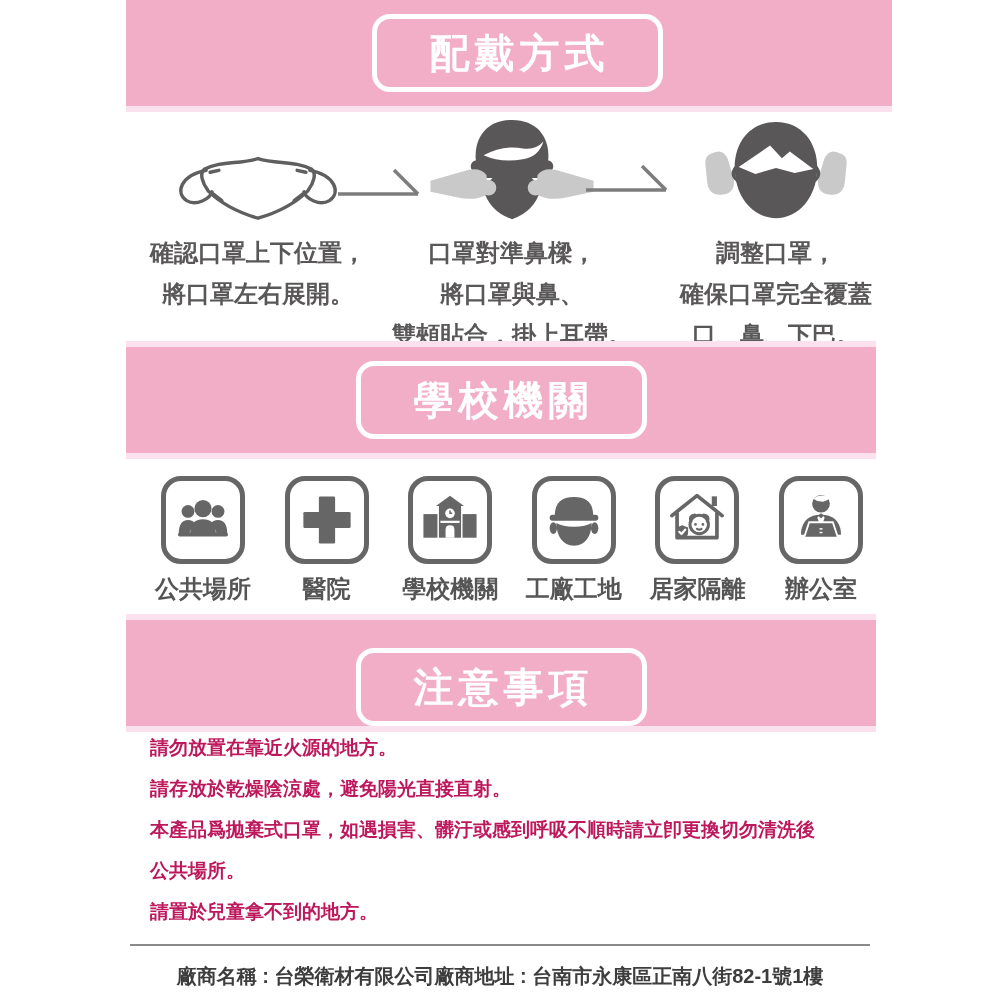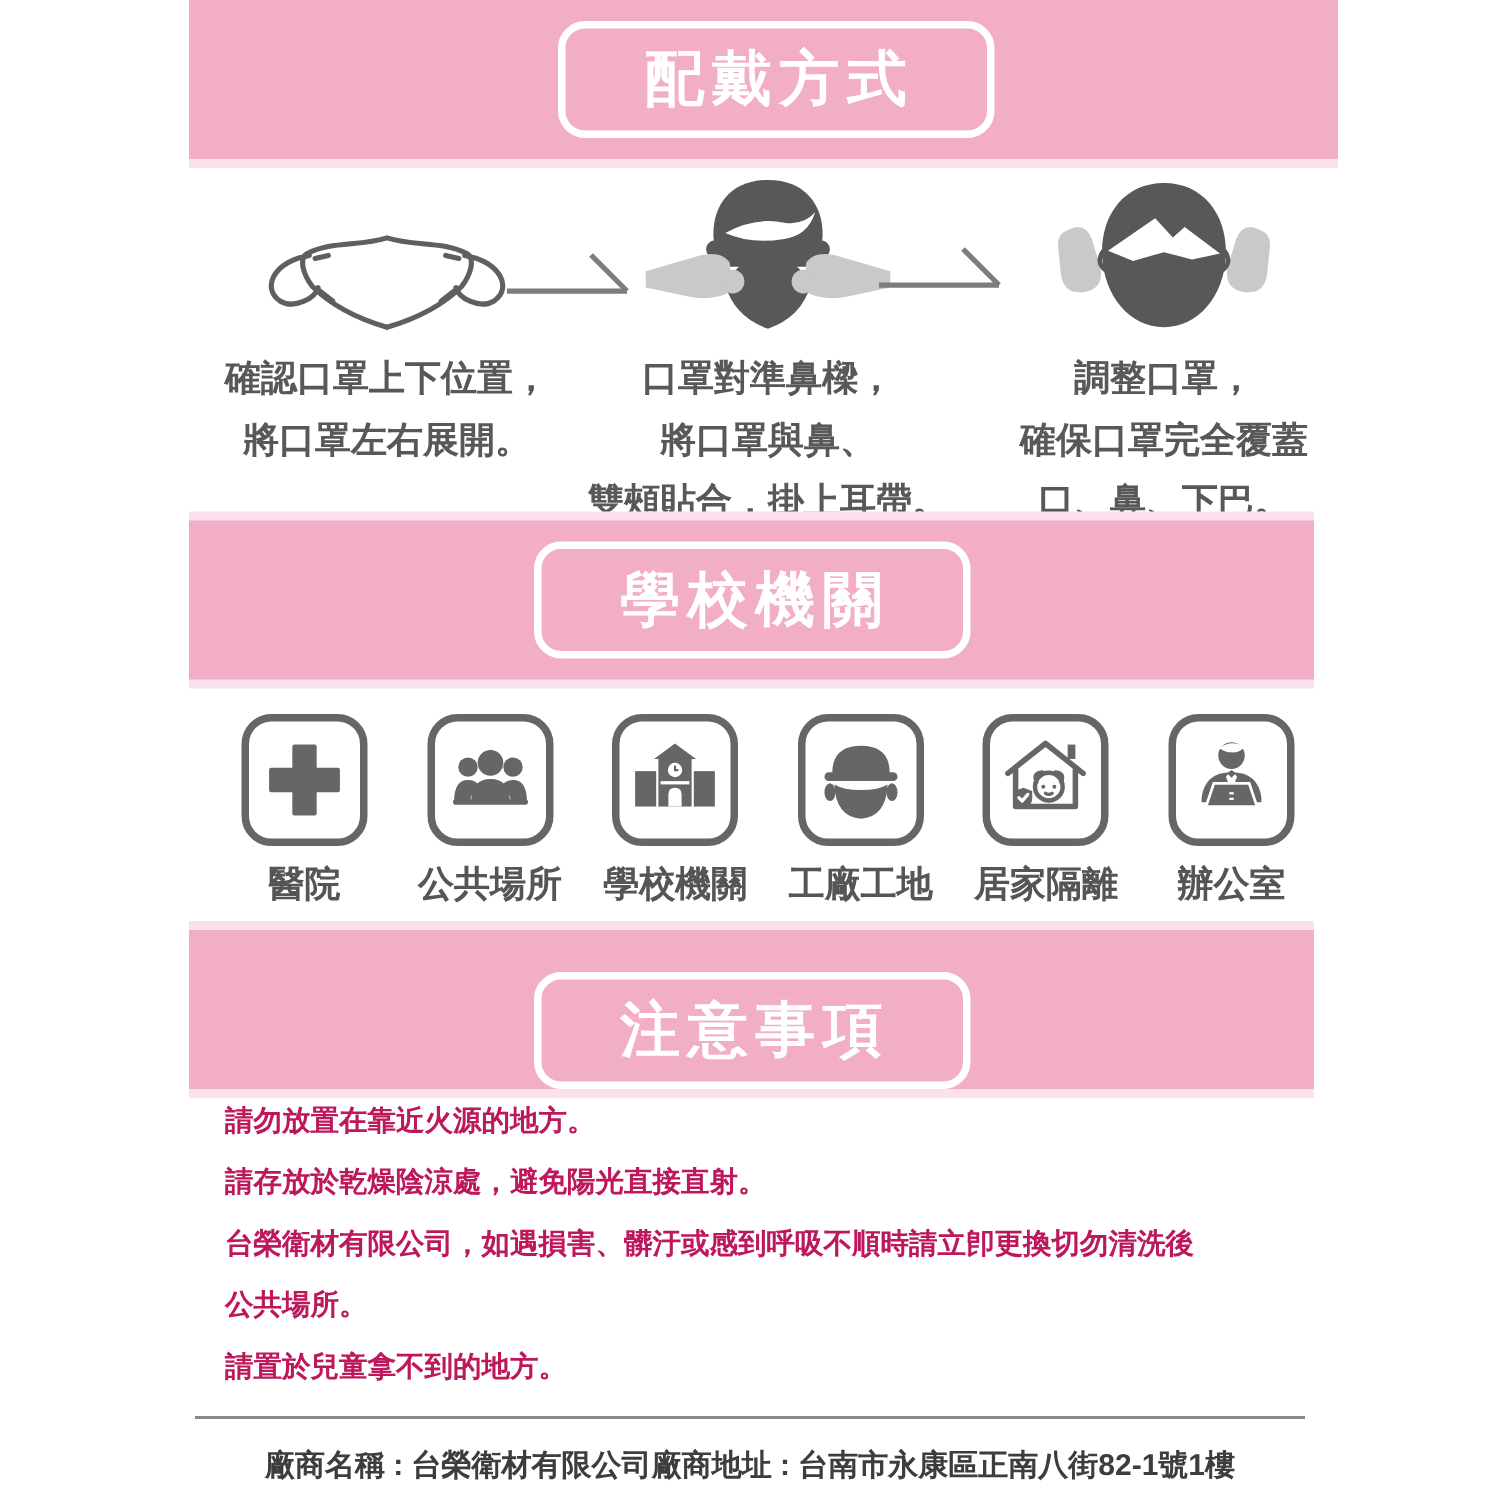--- a/index.html
+++ b/index.html
@@ -130,41 +130,41 @@
   </div>
 
   <div class="banner banner2">
     <div class="banner-box">學校機關</div>
   </div>
 
   <div class="places-row">
 
     <div class="place">
       <div class="place-frame">
-        <svg width="62" height="62" viewBox="0 0 84 84" fill="#666">
-          <rect x="31" y="10" width="22" height="64" rx="2"></rect>
-          <rect x="10" y="31" width="64" height="22" rx="2"></rect>
-        </svg>
-      </div>
-      <div class="place-label">醫院</div>
-    </div>
-
-    <div class="place">
-      <div class="place-frame">
         <svg width="64" height="60" viewBox="0 0 84 84" fill="#666">
           <circle cx="21" cy="30" r="9"></circle>
             <circle cx="63" cy="30" r="9"></circle>
             <circle cx="42" cy="26" r="12"></circle>
           <path d="M8,62 Q8,42 21,42 Q28,42 31,47 Q24,53 23,62 Z"></path>
           <path d="M76,62 Q76,42 63,42 Q56,42 53,47 Q60,53 61,62 Z"></path>
           <path d="M24,62 Q24,41 42,41 Q60,41 60,62 Z"></path>
           <rect x="7" y="60" width="70" height="5" rx="2.5"></rect>
         </svg>
       </div>
       <div class="place-label">公共場所</div>
+    </div>
+
+    <div class="place">
+      <div class="place-frame">
+        <svg width="62" height="62" viewBox="0 0 84 84" fill="#666">
+          <rect x="31" y="10" width="22" height="64" rx="2"></rect>
+          <rect x="10" y="31" width="64" height="22" rx="2"></rect>
+        </svg>
+      </div>
+      <div class="place-label">醫院</div>
     </div>
 
     <div class="place">
       <div class="place-frame">
         <svg width="64" height="62" viewBox="0 0 84 84" fill="#666">
           <rect x="6" y="34" width="19" height="32"></rect>
           <rect x="59" y="34" width="19" height="32"></rect>
           <rect x="27" y="23" width="30" height="43"></rect>
           <polygon points="23,23 61,23 42,9"></polygon>
           <circle cx="42" cy="33" r="6.5" fill="#fff"></circle>
@@ -225,21 +225,21 @@
 
   </div>
 
   <div class="banner banner3">
     <div class="banner-box">注意事項</div>
   </div>
 
   <div class="notices">
     <p class="notice-line">請勿放置在靠近火源的地方。</p>
     <p class="notice-line">請存放於乾燥陰涼處，避免陽光直接直射。</p>
-    <p class="notice-line">台榮衛材有限公司，如遇損害、髒汙或感到呼吸不順時請立卽更換切勿清洗後</p>
+    <p class="notice-line">本產品爲拋棄式口罩，如遇損害、髒汙或感到呼吸不順時請立卽更換切勿清洗後</p>
     <p class="notice-line">公共場所。</p>
     <p class="notice-line">請置於兒童拿不到的地方。</p>
   </div>
 
   <div class="footer-rule"></div>
   <div class="footer-row">
     <span>廠商名稱 : 台榮衛材有限公司</span>
     <span>廠商地址 : 台南市永康區正南八街82-1號1樓</span>
   </div>
 

